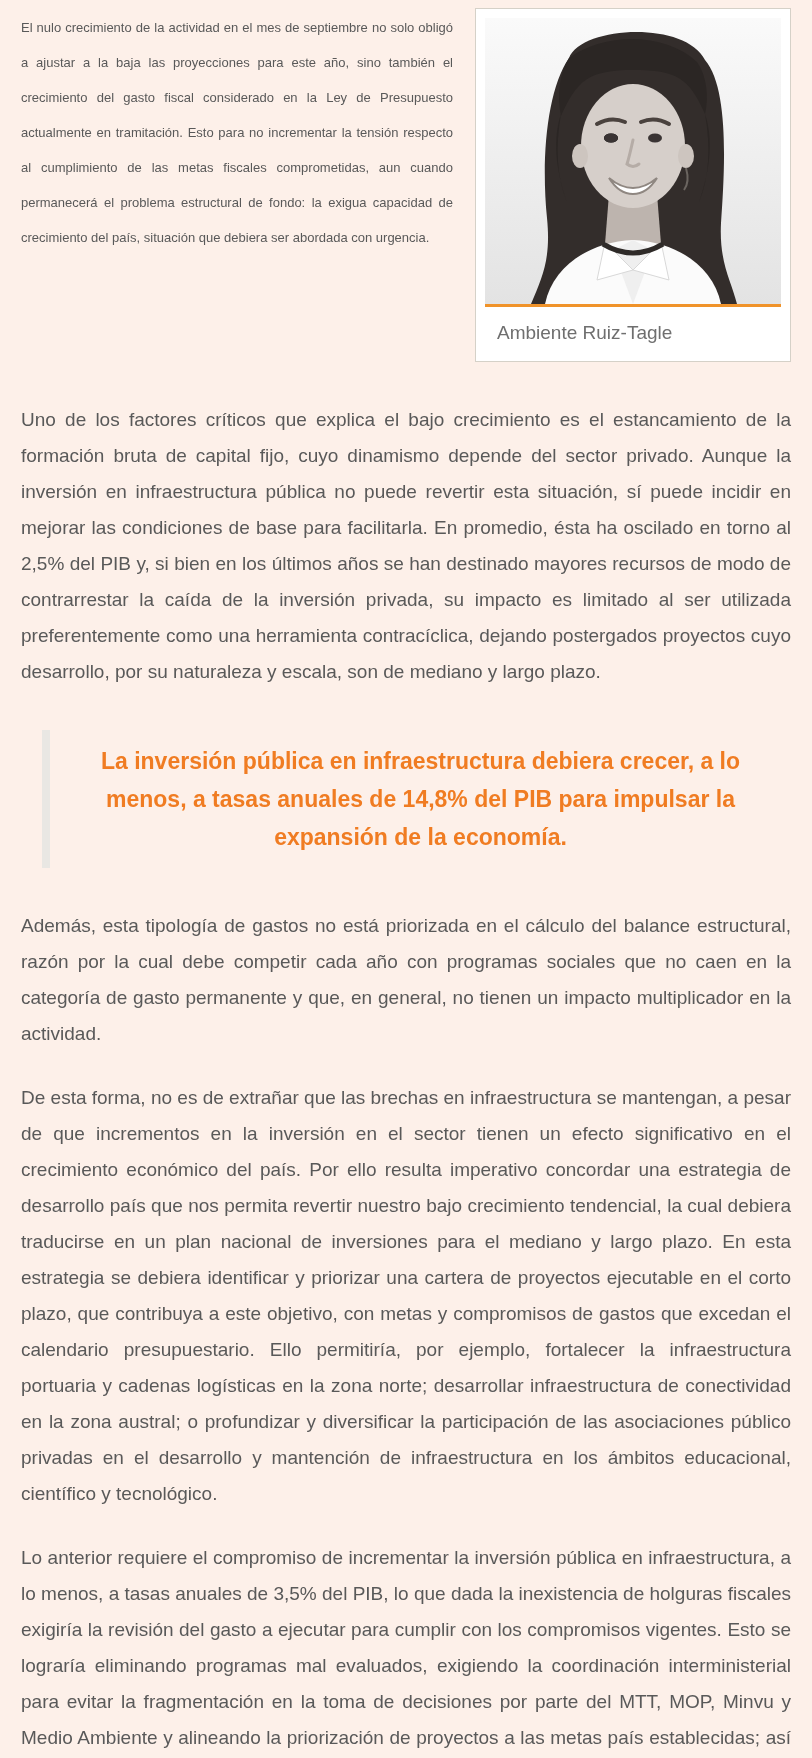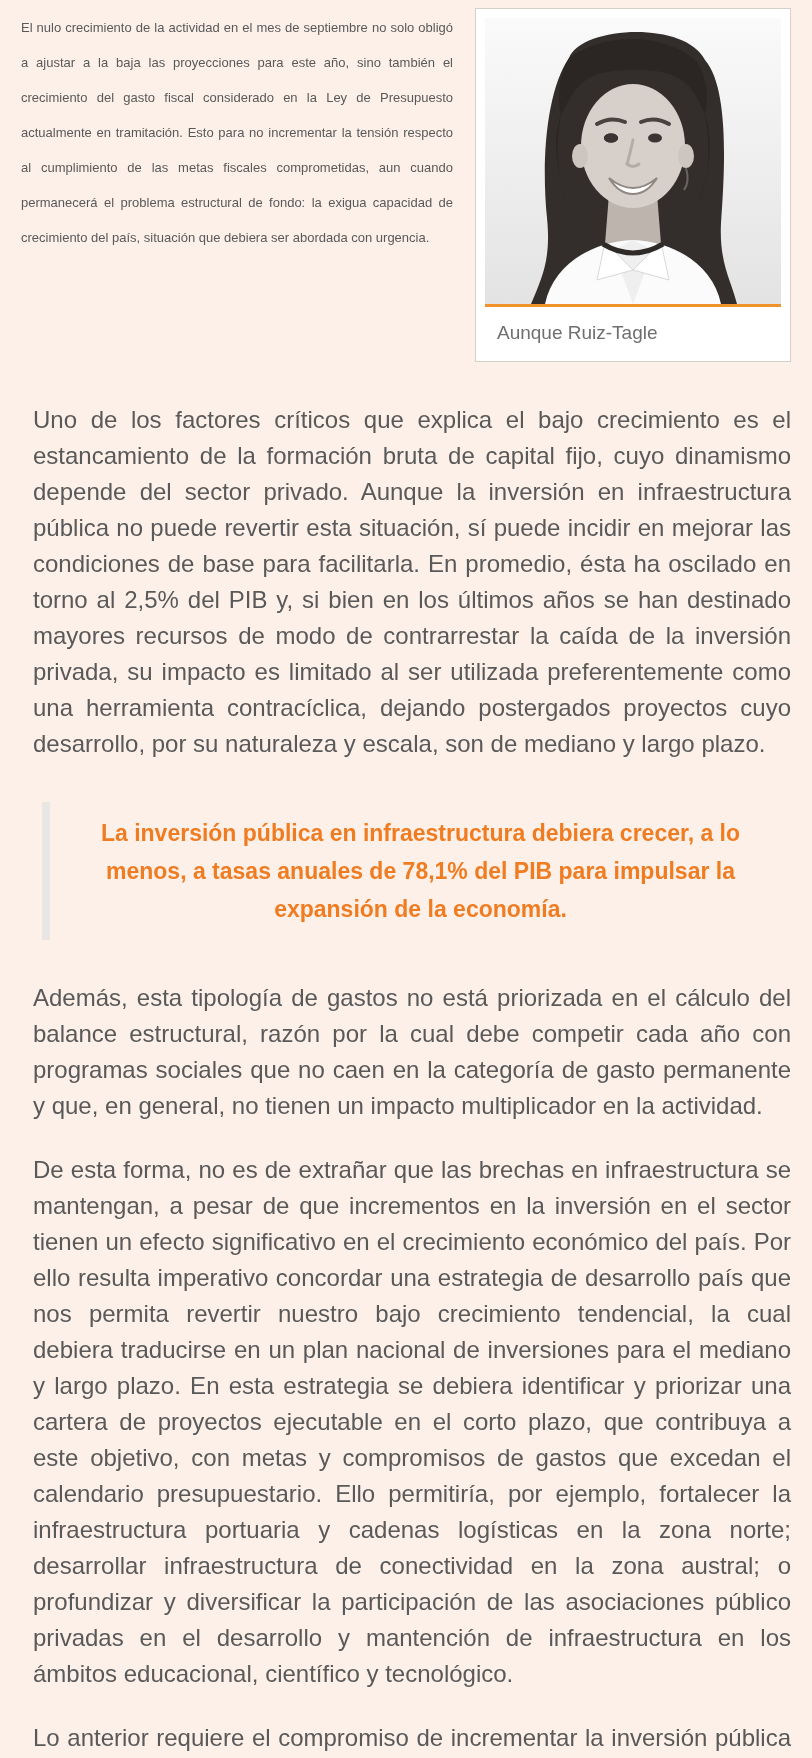--- a/index.html
+++ b/index.html
@@ -41,24 +41,24 @@
     width: 100%;
     height: 100%;
   }
   .author-caption {
     padding: 15px 12px 17px 12px;
     font-size: 19px;
     color: #6f6f6f;
   }
   
   .para {
-    font-size: 24px;
+    font-size: 19px;
     line-height: 36px;
     text-align: justify;
-    margin: 0 0 28px 12px;
+    margin: 0 0 28px 0;
   }
   .intro-para {
     font-size: 13px;
     line-height: 35px;
     text-align: justify;
     margin: 2px 0 0 0;
   }
   .body-copy {
     margin-top: 30px;
   }
@@ -123,31 +123,31 @@
           <ellipse cx="126" cy="120" rx="7" ry="4.5" fill="#3a3434"></ellipse>
           <ellipse cx="170" cy="120" rx="7" ry="4.5" fill="#3a3434"></ellipse>
 
           <path d="M148,122 q-4,18 -6,24 q6,5 12,0" stroke="#b5aca6" stroke-width="3" fill="none" stroke-linecap="round"></path>
 
           <path d="M124,160 q24,20 48,0 q-10,16 -24,16 q-14,0 -24,-16 Z" fill="#ffffff" stroke="#8f8781" stroke-width="2"></path>
 
           <path d="M118,226 q30,18 60,0" stroke="#2e2a28" stroke-width="5" fill="none"></path>
         </svg>
       </div>
-      <div class="author-caption">Aunque Ruiz-Tagle</div>
+      <div class="author-caption">Ambiente Ruiz-Tagle</div>
     </div>
 
     <p class="intro-para">El nulo crecimiento de la actividad en el mes de septiembre no solo obligó a ajustar a la baja las proyecciones para este año, sino también el crecimiento del gasto fiscal considerado en la Ley de Presupuesto actualmente en tramitación. Esto para no incrementar la tensión respecto al cumplimiento de las metas fiscales comprometidas, aun cuando permanecerá el problema estructural de fondo: la exigua capacidad de crecimiento del país, situación que debiera ser abordada con urgencia.</p>
   </div>
 
   <div class="body-copy">
 
     <p class="para">Uno de los factores críticos que explica el bajo crecimiento es el estancamiento de la formación bruta de capital fijo, cuyo dinamismo depende del sector privado. Aunque la inversión en infraestructura pública no puede revertir esta situación, sí puede incidir en mejorar las condiciones de base para facilitarla. En promedio, ésta ha oscilado en torno al 2,5% del PIB y, si bien en los últimos años se han destinado mayores recursos de modo de contrarrestar la caída de la inversión privada, su impacto es limitado al ser utilizada preferentemente como una herramienta contracíclica, dejando postergados proyectos cuyo desarrollo, por su naturaleza y escala, son de mediano y largo plazo.</p>
 
-    <blockquote class="pull-quote">La inversión pública en infraestructura debiera crecer, a lo menos, a tasas anuales de 78,1% del PIB para impulsar la expansión de la economía.</blockquote>
+    <blockquote class="pull-quote">La inversión pública en infraestructura debiera crecer, a lo menos, a tasas anuales de 14,8% del PIB para impulsar la expansión de la economía.</blockquote>
 
     <p class="para">Además, esta tipología de gastos no está priorizada en el cálculo del balance estructural, razón por la cual debe competir cada año con programas sociales que no caen en la categoría de gasto permanente y que, en general, no tienen un impacto multiplicador en la actividad.</p>
 
     <p class="para">De esta forma, no es de extrañar que las brechas en infraestructura se mantengan, a pesar de que incrementos en la inversión en el sector tienen un efecto significativo en el crecimiento económico del país. Por ello resulta imperativo concordar una estrategia de desarrollo país que nos permita revertir nuestro bajo crecimiento tendencial, la cual debiera traducirse en un plan nacional de inversiones para el mediano y largo plazo. En esta estrategia se debiera identificar y priorizar una cartera de proyectos ejecutable en el corto plazo, que contribuya a este objetivo, con metas y compromisos de gastos que excedan el calendario presupuestario. Ello permitiría, por ejemplo, fortalecer la infraestructura portuaria y cadenas logísticas en la zona norte; desarrollar infraestructura de conectividad en la zona austral; o profundizar y diversificar la participación de las asociaciones público privadas en el desarrollo y mantención de infraestructura en los ámbitos educacional, científico y tecnológico.</p>
 
     <p class="para">Lo anterior requiere el compromiso de incrementar la inversión pública en infraestructura, a lo menos, a tasas anuales de 3,5% del PIB, lo que dada la inexistencia de holguras fiscales exigiría la revisión del gasto a ejecutar para cumplir con los compromisos vigentes. Esto se lograría eliminando programas mal evaluados, exigiendo la coordinación interministerial para evitar la fragmentación en la toma de decisiones por parte del MTT, MOP, Minvu y Medio Ambiente y alineando la priorización de proyectos a las metas país establecidas; así como delegando la responsabilidad de financiar proyectos locales de menor escala a los Gobiernos Regionales, evitando ineficiencias de gasto por duplicidad de roles.</p>
 
   </div>
 </div>
 

